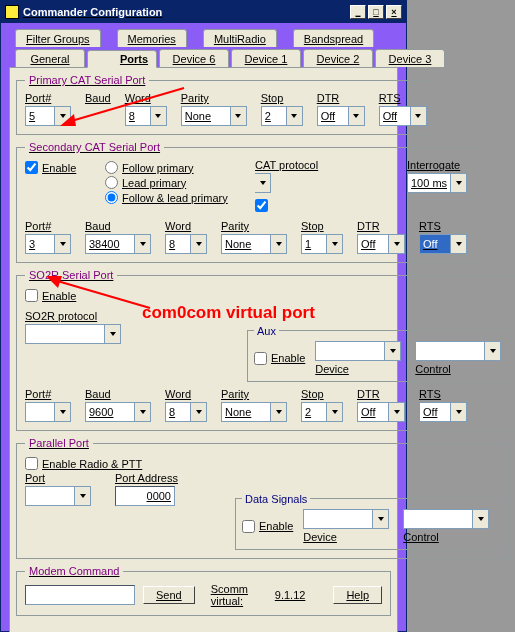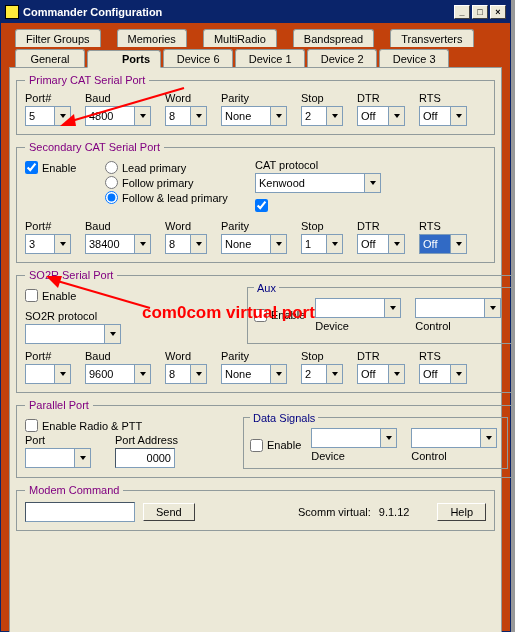--- a/index.html
+++ b/index.html
@@ -1,17 +1,17 @@
 <!DOCTYPE html>
 <html><head>
 <meta charset="utf-8">
 <style>
   * { box-sizing: border-box; font-family: "Tahoma", sans-serif; font-size: 11px; }
   body { margin: 0; background: #999; }
-  .window { width: 511px; height: 632px; background: #c2410c; border: 1px solid #0a246a; position: relative; }
+  .window { width: 407px; height: 632px; background: #8b5cf6; border: 1px solid #0a246a; position: relative; text-decoration: underline; }
   .titlebar { height: 22px; background: linear-gradient(#0a246a,#0a246a); color: #fff; display: flex; align-items: center; padding: 0 4px; font-weight: bold; font-size: 12px; }
   .titlebar .icon { width: 14px; height: 14px; background: #ffeb3b; margin-right: 4px; border: 1px solid #000; }
   .titlebar .spacer { flex: 1; }
   .winbtn { width: 16px; height: 14px; background: #ece9d8; border: 1px solid #fff; border-right-color:#404040; border-bottom-color:#404040; margin-left: 2px; display:flex; align-items:center; justify-content:center; color:#000; font-size:9px; font-weight:bold; }
   .client { padding: 6px 8px 8px 8px; }
   .tabs-row { display: flex; gap: 16px; margin-left: 6px; }
   .tabs-row2 { display: flex; gap: 2px; margin-left: 6px; margin-top: 2px; }
   .tab { background: #ece9d8; border: 1px solid #919b9c; border-bottom: none; border-radius: 3px 3px 0 0; padding: 2px 10px; height: 18px; display:flex; align-items:center; cursor:pointer; }
   .tab.active { background: #ece9d8; font-weight: bold; position: relative; top: 1px; padding-bottom:3px; border-bottom: 1px solid #ece9d8; z-index:2;padding-left:34px; }
   .tab.wide { min-width: 70px; justify-content:center; }
@@ -24,21 +24,21 @@
   .combo .cbtn, select { border: 1px solid #7f9db9; }
   .combo .cbtn { width: 16px; height: 20px; background: #ece9d8; display:flex; align-items:center; justify-content:center; border-left:none; cursor:pointer; }
   .tri { width:0; height:0; border-left:3px solid transparent; border-right:3px solid transparent; border-top:4px solid #000; }
   input[type=checkbox] { width:13px; height:13px; margin:0 4px 0 0; vertical-align:middle; }
   input[type=radio] { margin:0 4px 0 0; vertical-align:middle; }
   .chk-row, .rad-row { display:flex; align-items:center; margin: 2px 0; }
   .btn { background:#ece9d8; border:1px solid #404040; border-top-color:#fff; border-left-color:#fff; padding:2px 12px; cursor:pointer; }
   .txtbox { border: 1px inset #7f9db9; background:#fff; height:20px; padding:1px 3px; }
   .annot { position:absolute; color:#f00; font-weight:bold; font-size:17px; pointer-events:none; }
   .arrow { position:absolute; pointer-events:none; }
-  .inner-fs { border:1px solid #919b9c; padding:6px; }
+  .inner-fs { border:1px solid #919b9c; padding:6px;margin-top:43px; }
   .inner-fs .ileg { position:relative; top:-12px; background:#ece9d8; color:#000080; padding:0 3px; display:inline-block; }
   .grid-serial { display:flex; gap:14px; }
   .field { display:flex; flex-direction:column; gap:2px;justify-content:space-between; }
   .w-port input{width:30px;} .w-baud input{width:50px;} .w-word input{width:26px;}
   .w-parity input{width:50px;} .w-stop input{width:26px;} .w-dtr input{width:32px;} .w-rts input{width:32px;}
 </style>
 </head>
 <body>
 
 <div class="window">
@@ -58,23 +58,20 @@
         </div>
       <div class="tab wide">
           <span>Memories</span>
         </div>
       <div class="tab wide">
           <span>MultiRadio</span>
         </div>
       <div class="tab wide">
           <span>Bandspread</span>
         </div>
-      <div class="tab wide">
-          <span>Transverters</span>
-        </div>
     </div>
     <div class="tabs-row2">
       <div class="tab wide">
           <span>General</span>
         </div>
       <div class="tab wide active">
           <span>Ports</span>
         </div>
       <div class="tab wide">
           <span>Device 6</span>
@@ -109,26 +106,20 @@
               <span class="lbl">Port#</span>
             <div class="combo">
                 <input value="5" style="">
                 <div class="cbtn">
                   <div class="tri"></div>
                 </div>
               </div>
             </div>
           <div class="field w-baud">
               <span class="lbl">Baud</span>
-            <div class="combo">
-                <input value="4800" style="">
-                <div class="cbtn">
-                  <div class="tri"></div>
-                </div>
-              </div>
             </div>
           <div class="field w-word">
               <span class="lbl">Word</span>
             <div class="combo">
                 <input value="8" style="">
                 <div class="cbtn">
                   <div class="tri"></div>
                 </div>
               </div>
             </div>
@@ -176,37 +167,45 @@
         <div style="display:flex; gap:10px;">
           <div style="width:70px;">
             <label class="chk-row">
                 <input type="checkbox" checked="" style="">
                 <span>Enable</span>
               </label>
           </div>
           <div style="width:140px;">
             <label class="rad-row">
                 <input type="radio" name="sec" style="">
-                <span>Lead primary</span>
+                <span>Follow primary</span>
               </label>
             <label class="rad-row">
                 <input type="radio" name="sec" style="">
-                <span>Follow primary</span>
+                <span>Lead primary</span>
               </label>
             <label class="rad-row">
                 <input type="radio" name="sec" checked="" style="">
                 <span>Follow &amp; lead primary</span>
               </label>
           </div>
           <div style="flex:1;">
             <div style="display:flex; gap:20px; align-items:flex-end;">
               <div class="field" style="width:130px;">
                 <span class="lbl">CAT protocol</span>
                 <div class="combo">
-                    <input style="width: 110px;" value="Kenwood">
+                    <div class="cbtn">
+                      <div class="tri"></div>
+                    </div>
+                  </div>
+              </div>
+              <div class="field" style="width:60px; margin-left:auto;">
+                <span class="lbl">Interrogate</span>
+                <div class="combo">
+                    <input style="width: 44px;" value="100 ms">
                     <div class="cbtn">
                       <div class="tri"></div>
                     </div>
                   </div>
               </div>
             </div>
             <label class="chk-row" style="margin-top:6px;">
                 <input type="checkbox" checked="" style="">
               </label>
           </div>
@@ -386,21 +385,21 @@
                 <div class="cbtn">
                   <div class="tri"></div>
                 </div>
               </div>
             </div>
         </div>
       </fieldset>
 
       <fieldset>
         <legend>Parallel Port</legend>
-        <div style="display:flex; gap:8px;">
+        <div style="display:flex; gap:0;">
           <div style="width:210px;">
             <label class="chk-row">
                 <input type="checkbox" style="">
                 <span>Enable Radio &amp; PTT</span>
               </label>
             <div style="display:flex; gap:20px; margin-top:2px;">
               <div class="field" style="width:70px;">
                   <span class="lbl">Port</span>
                 <div class="combo">
                     <input style="width: 50px;">

